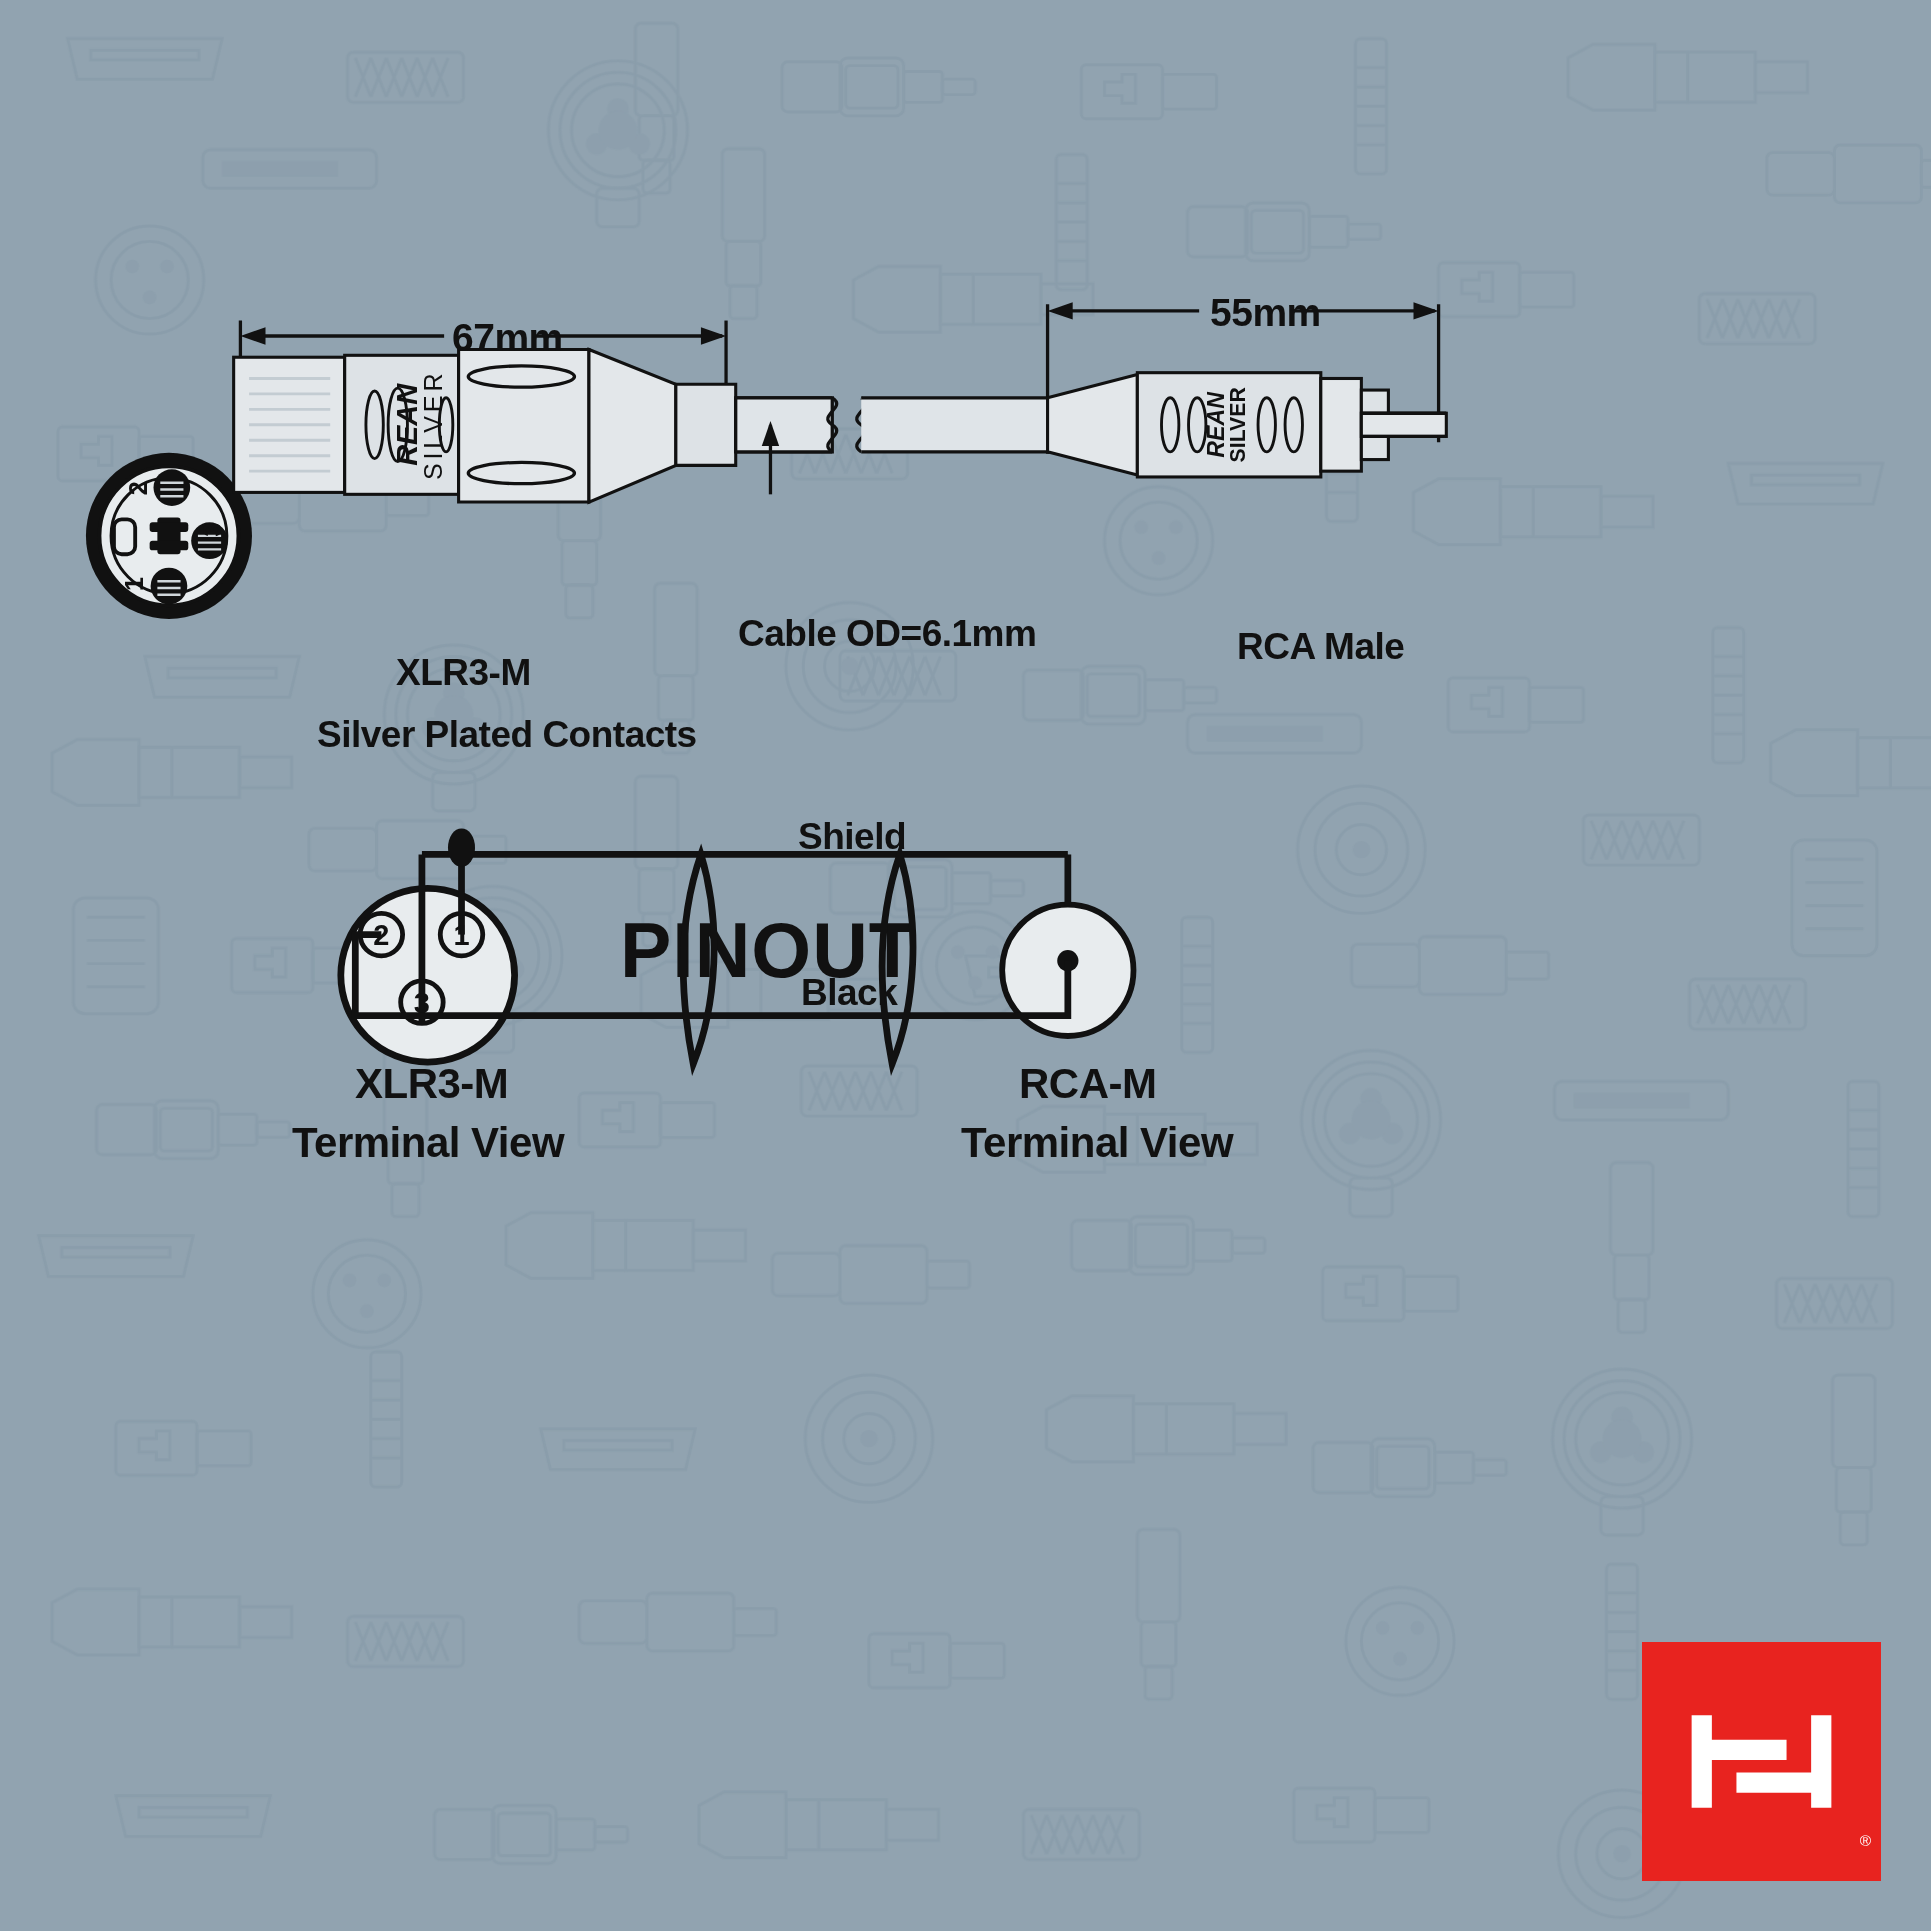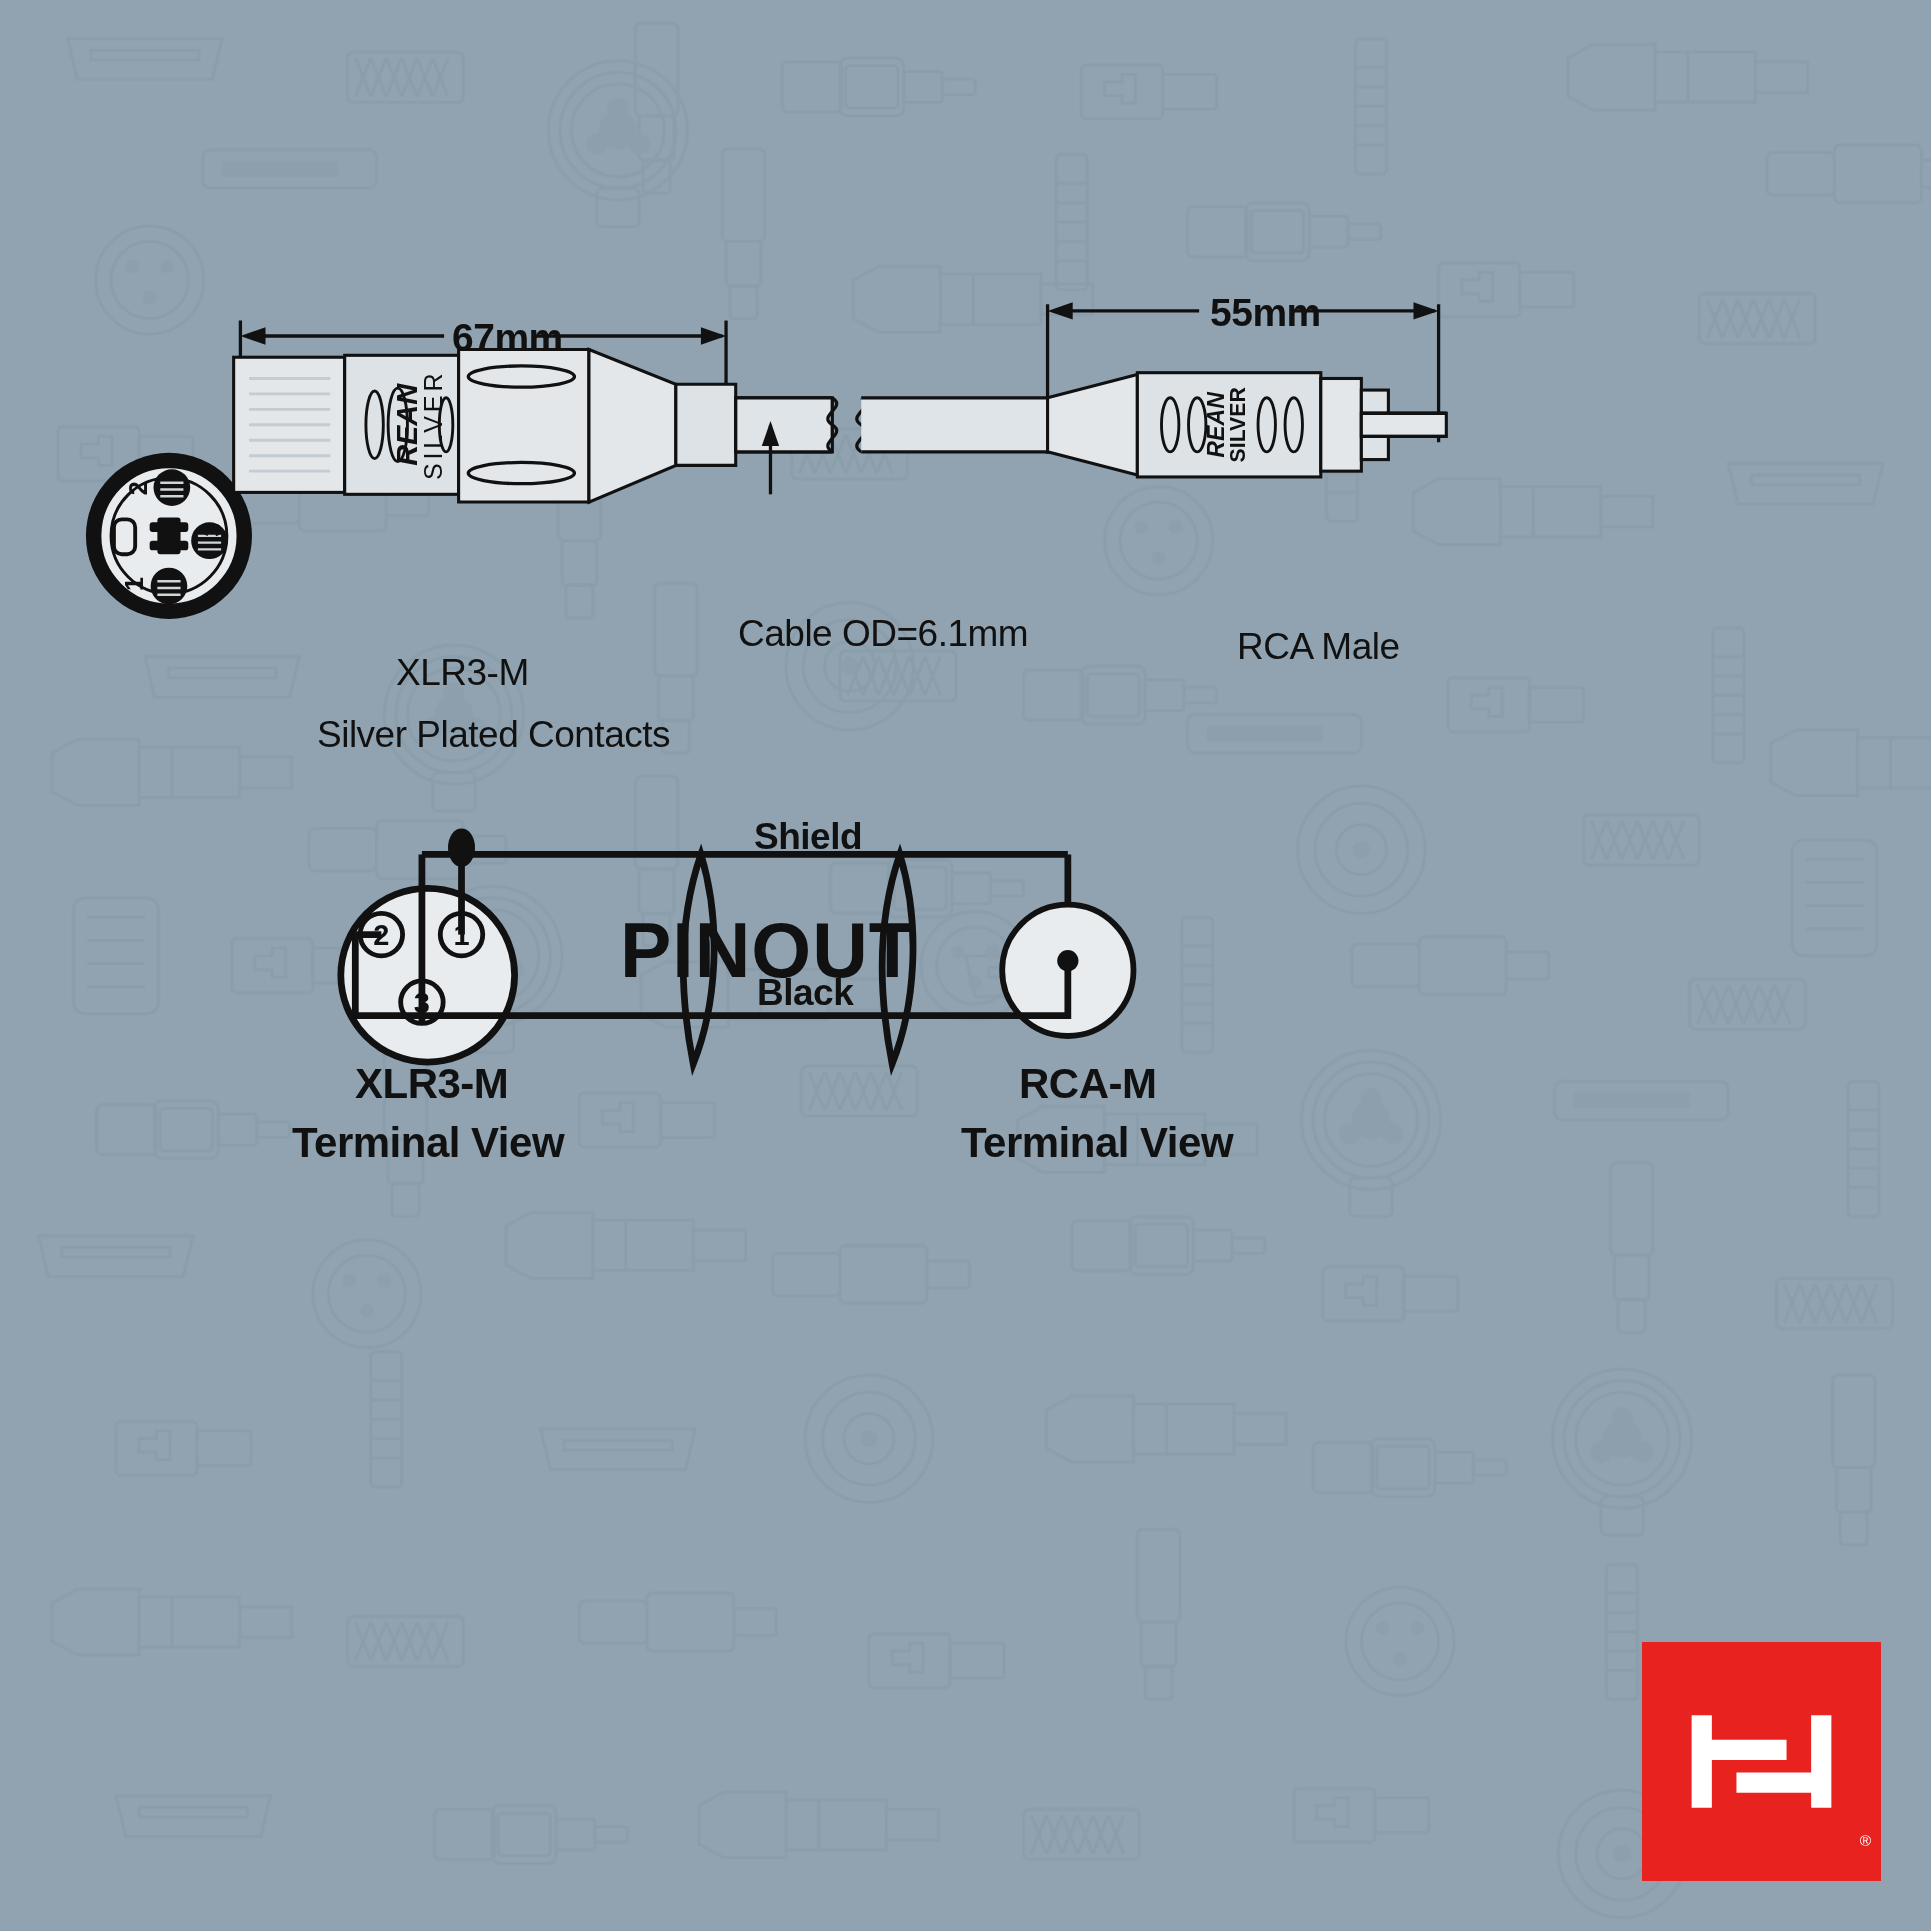--- a/index.html
+++ b/index.html
@@ -22,24 +22,24 @@
   .txt{fill:#111;font-family:"Liberation Sans Narrow","Liberation Sans",sans-serif;}
   .label{
     position:absolute;color:#111;
     font-family:"Liberation Sans", sans-serif;
     font-weight:600;
     letter-spacing:-0.5px;
     white-space:nowrap;
     transform-origin:center center;
   }
   .dim{font-size:39px;font-weight:600;}
-  .cap{font-size:37px;font-weight:400;text-align:right;}
+  .cap{font-size:37px;font-weight:700;text-align:right;}
   .pinout-title{font-size:77px;font-weight:700;letter-spacing:1px;}
   .termlbl{font-size:42px;font-weight:600;line-height:1.25;text-align:center;}
-  .wirelbl{font-size:37px;font-weight:600;}
+  .wirelbl{font-size:37px;font-weight:600;margin-left:44px;}
   .logo{
     position:absolute;right:50px;bottom:50px;width:239px;height:239px;
     background:#e8231f;
   }
 </style>
 </head>
 <body>
 
 <div id="stage">
 

